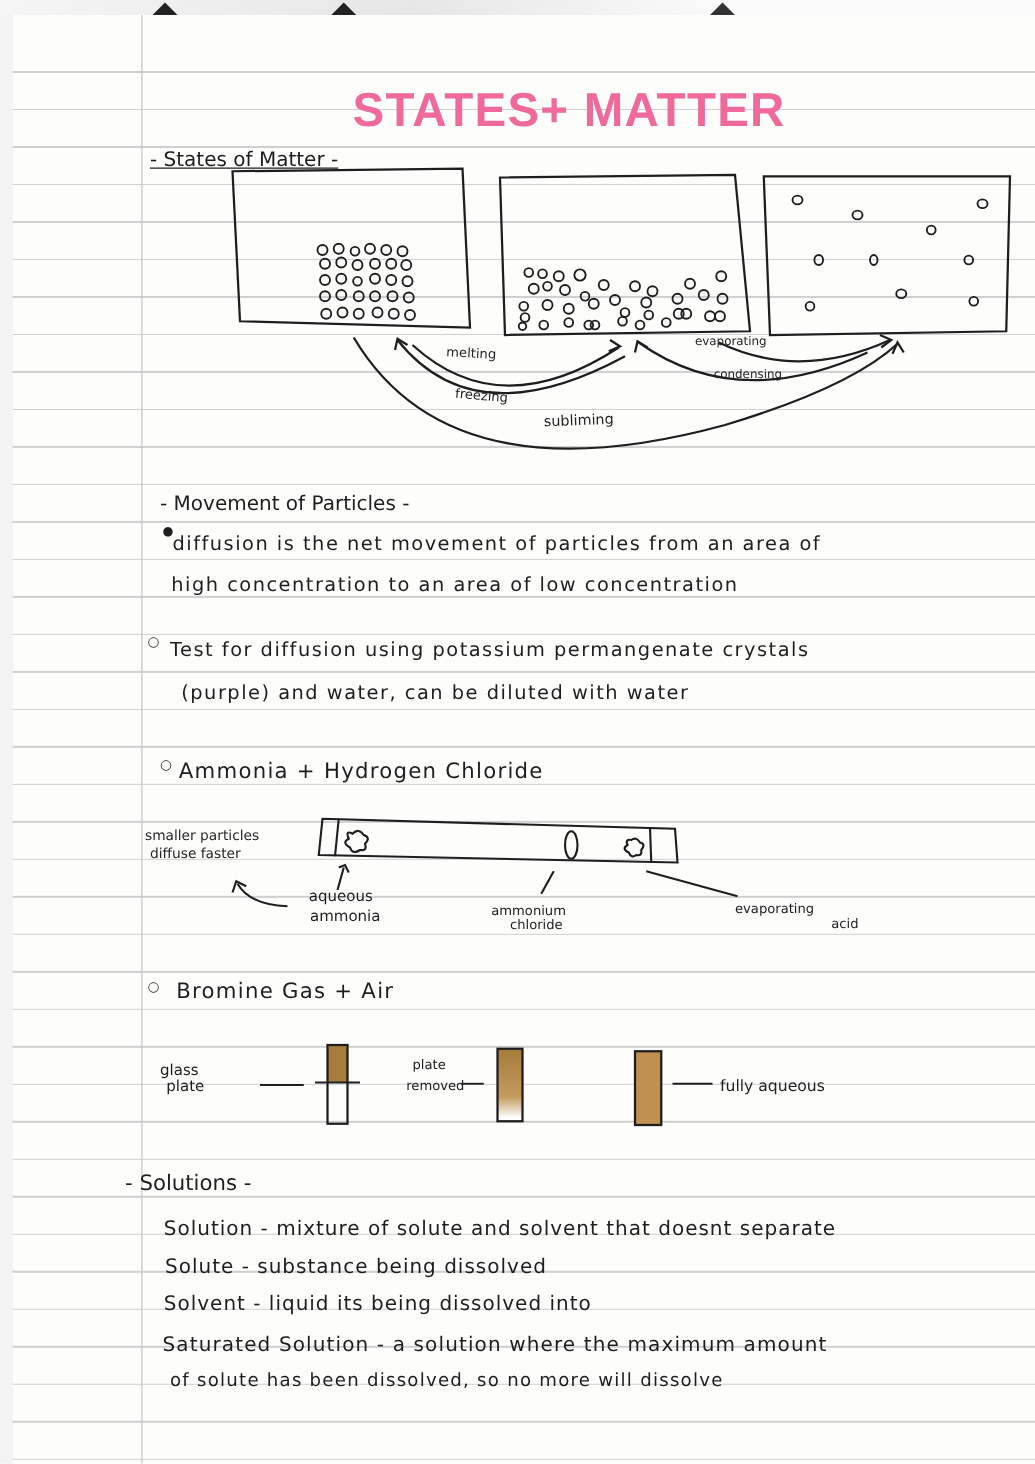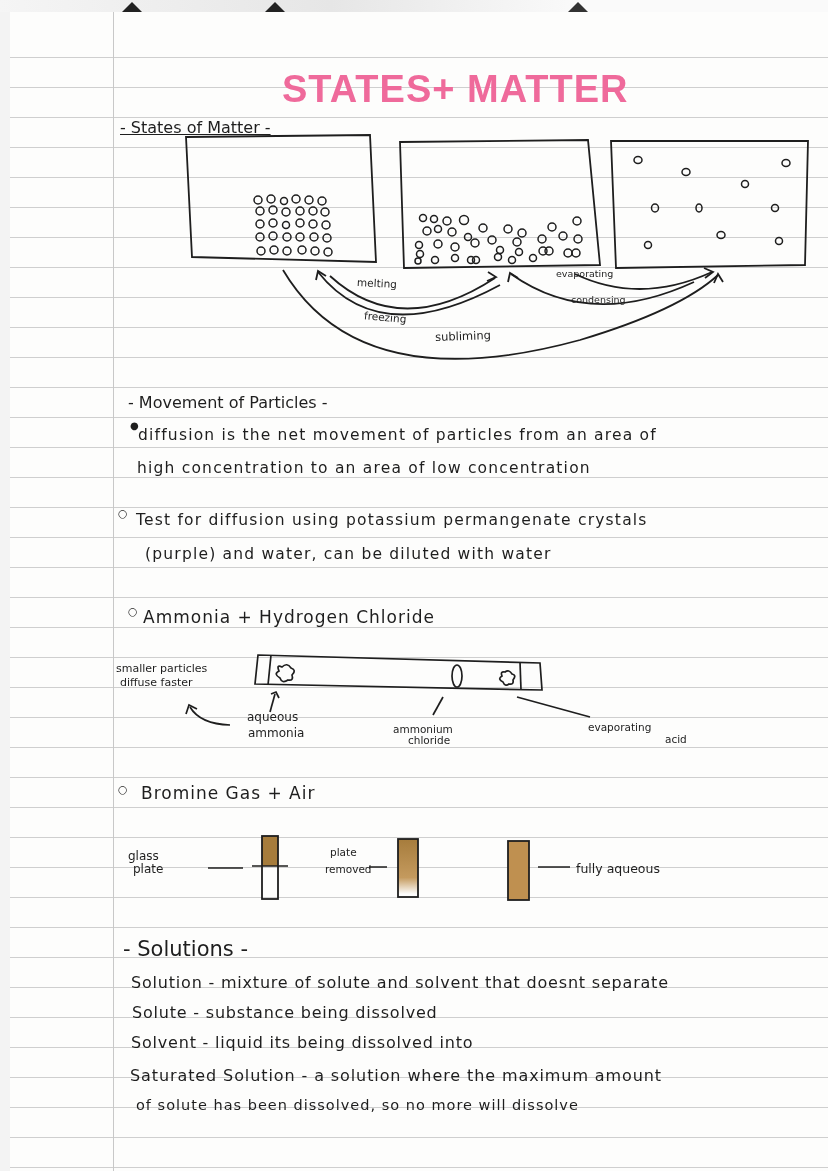--- a/index.html
+++ b/index.html
@@ -203,18 +203,18 @@
     <line x1="369" y1="867" x2="387" y2="867"></line>
     <line x1="538" y1="867" x2="570" y2="867"></line>
   </g>
 </svg>
 <div class="hw s" style="left:128px; top:849px;">glass</div>
 <div class="hw s" style="left:133px; top:862px;">plate</div>
 <div class="hw xs" style="left:330px; top:846px;">plate</div>
 <div class="hw xs" style="left:325px; top:863px;">removed</div>
 <div class="hw s" style="left:576px; top:861px; font-size:12.5px;">fully aqueous</div>
 
-<div class="hw h" style="left:123px; top:937px; font-size:21px;">- Solutions -</div>
+<div class="hw h" style="left:100px; top:937px; font-size:17px;">- Solutions -</div>
 <div class="hw t" style="left:131px; top:973px; font-size:16px; letter-spacing:0.8px;">Solution - mixture of solute and solvent that doesnt separate</div>
 <div class="hw t" style="left:132px; top:1003px; font-size:16px; letter-spacing:0.8px;">Solute - substance being dissolved</div>
 <div class="hw t" style="left:131px; top:1033px; font-size:16px; letter-spacing:0.8px;">Solvent - liquid its being dissolved into</div>
 <div class="hw t" style="left:130px; top:1066px; font-size:16px; letter-spacing:0.9px;">Saturated Solution - a solution where the maximum amount</div>
 <div class="hw t" style="left:136px; top:1097px; font-size:14.5px; letter-spacing:1px;">of solute has been dissolved, so no more will dissolve</div>
 
 </body></html>

